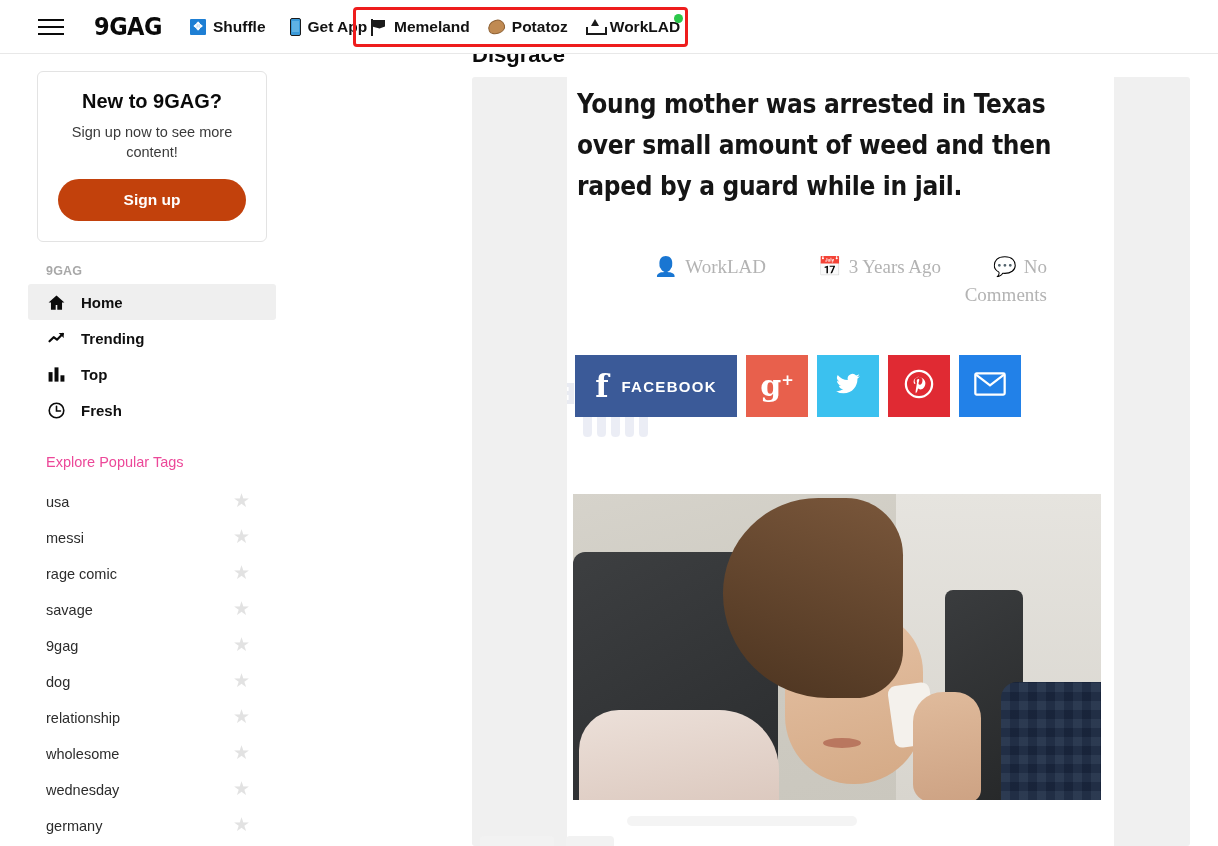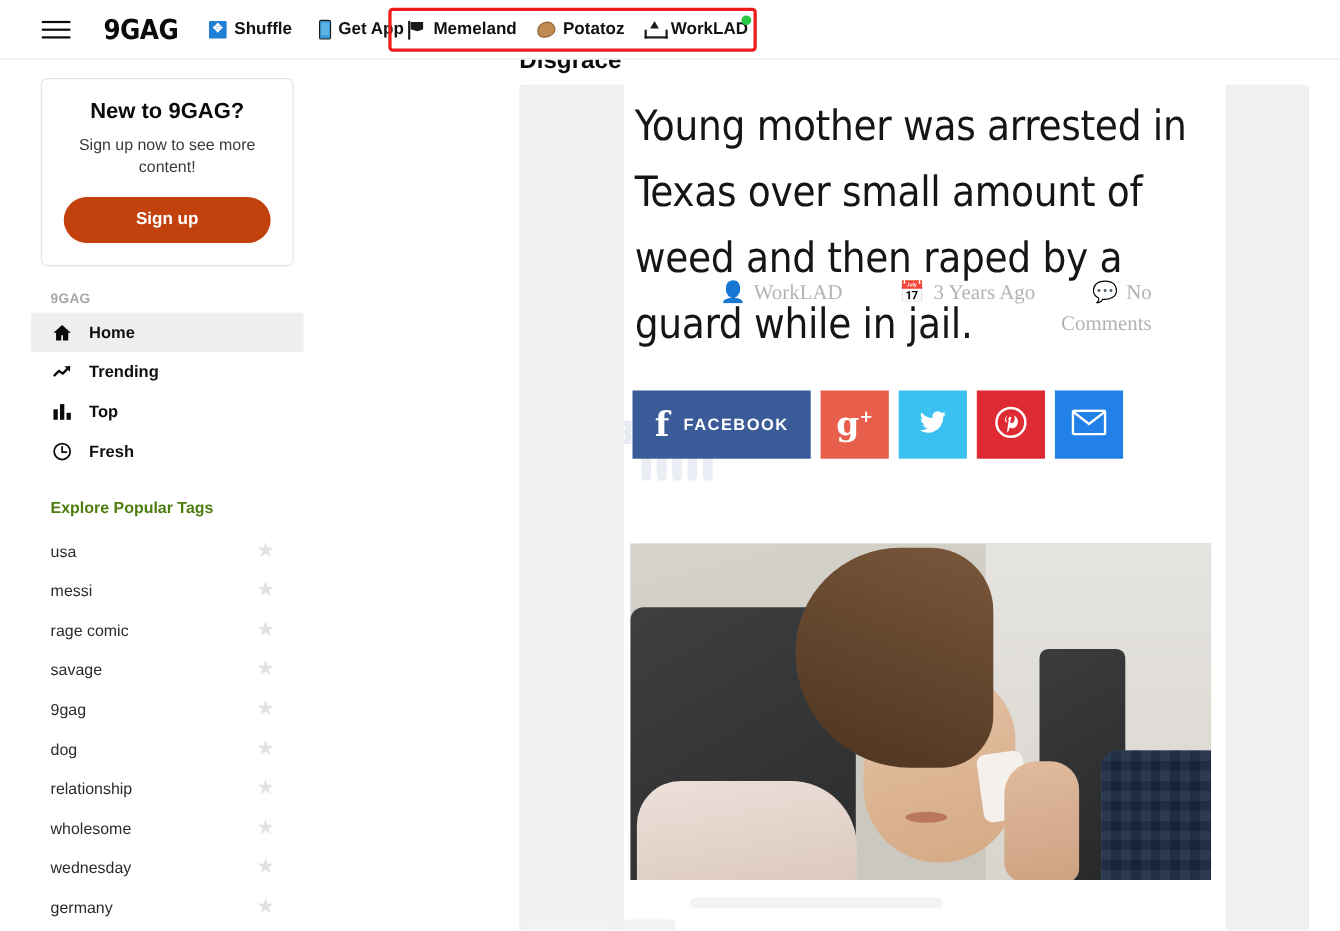--- a/index.html
+++ b/index.html
@@ -142,21 +142,21 @@
     height: 36px; margin-left: 28px; width: 248px;
     display: flex; align-items: center; gap: 14px;
     padding-left: 18px; cursor: pointer; border-radius: 3px;
   }
   .navrow.active { background: #efefef; }
   .navrow-label { font-size: 15px; font-weight: bold; color: #101010; }
   .nicon { width: 21px; height: 21px; display: inline-flex; align-items: center; justify-content: center; }
 
   .tags-label {
     margin: 26px 0 4px 46px;
-    font-size: 14.5px; font-weight: bold; color: #4d7c0f;
+    font-size: 14.5px; font-weight: normal; color: #ec4899;
   }
   .tagrow {
     height: 36px; margin-left: 28px; width: 248px;
     display: flex; align-items: flex-end; justify-content: space-between;
     padding: 0 26px 0 18px; cursor: pointer;
   }
   .tagname { font-size: 14.5px; color: #2c2c2c; }
   .star { color: #e2e2e2; font-size: 19px; line-height: 1; }
 
   
@@ -195,21 +195,21 @@
     position: absolute; left: 16px; top: 290px;
     display: flex; align-items: flex-end; gap: 5px; height: 70px;
     opacity: .75;
   }
   .wm-bars i { display: block; width: 9px; background: #e5e8f2; border-radius: 4px; }
 
   .meme-head {
     position: absolute; left: 10px; top: 7px; width: 527px;
     font-family: "DejaVu Sans Condensed", "Liberation Sans Narrow", "Liberation Sans", sans-serif;
     font-stretch: condensed;
-    font-size: 38px; line-height: 1.58; font-weight: normal; color: #151515;
+    font-size: 26px; line-height: 1.58; font-weight: bold; color: #151515;
     letter-spacing: -.3px;
   }
   .meme-meta {
     position: absolute; left: 10px; top: 176px; width: 470px;
     font-family: "Liberation Serif", serif;
     font-size: 19px; color: #b3b3b3; line-height: 1.45; text-align: right;
   }
   .meta-i { display: inline-block; margin-right: 7px; color: #c2c2c2; }
   .meta-gap { display: inline-block; width: 52px; }
 

